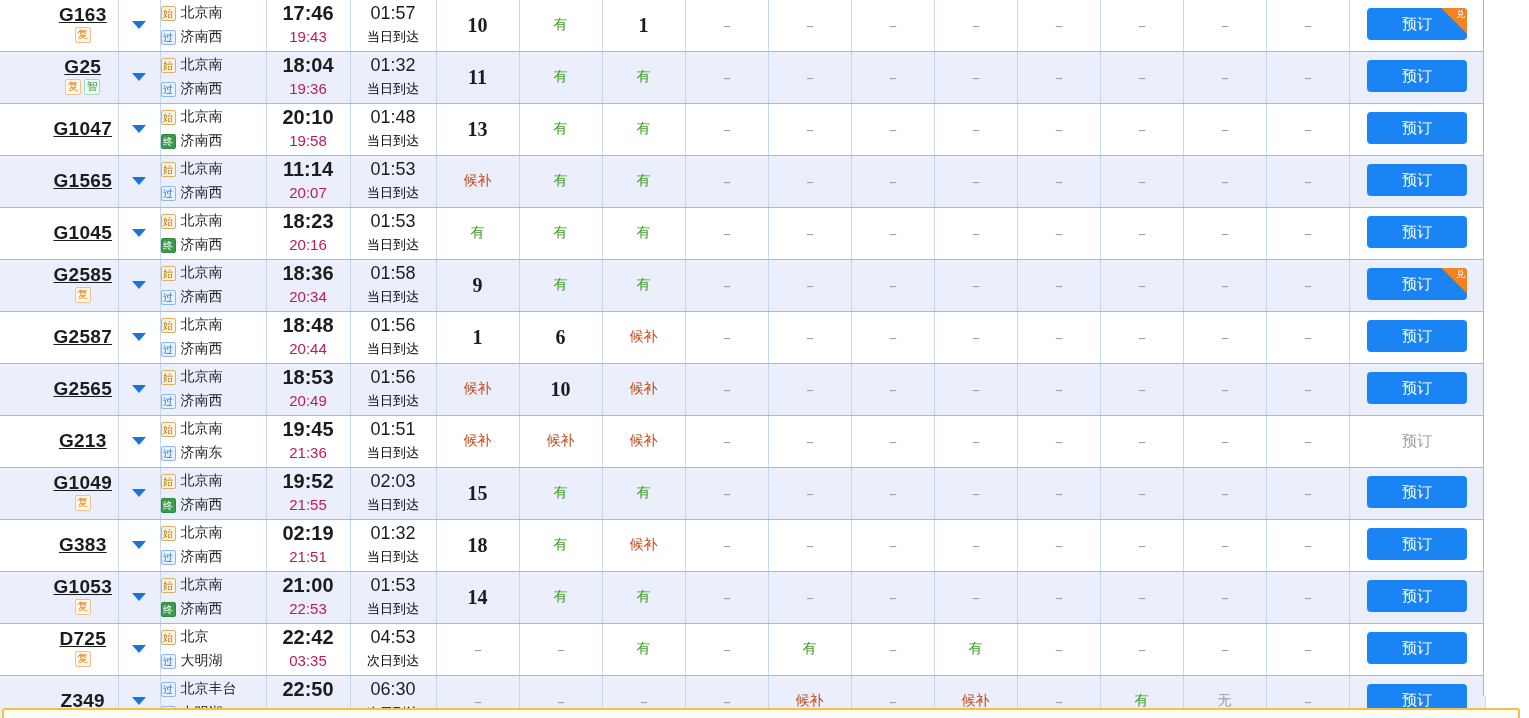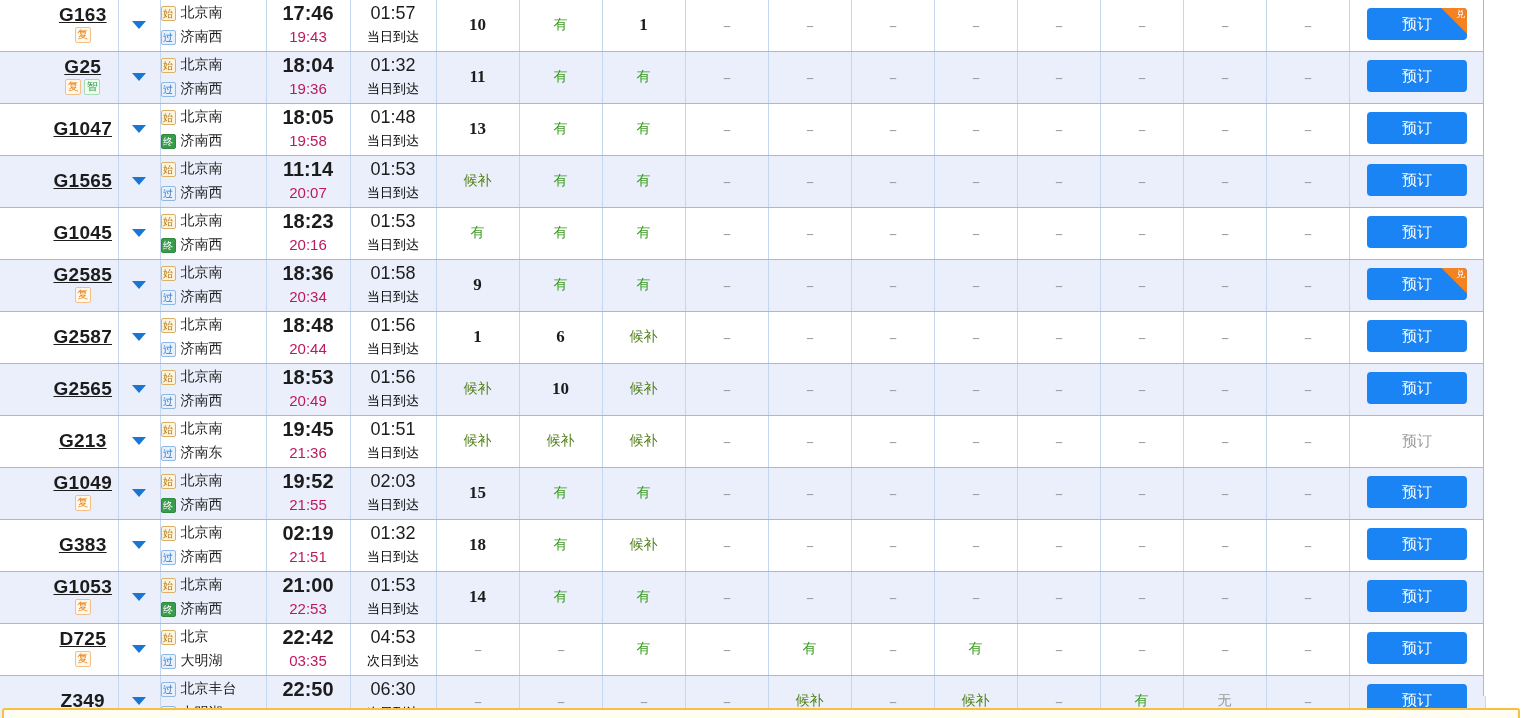--- a/index.html
+++ b/index.html
@@ -98,23 +98,23 @@
   .time-cell { text-align:left; padding-left: 6px; }
   .t-dep { font-size:20px; font-weight:bold; color:#1c1c1c; line-height:24px; }
   .t-arr { font-size:15px; color:#be185d; line-height:24px; }
 
   .dur-cell { text-align:left; padding-left: 6px; }
   .d-len { font-size:18px; font-weight:normal; color:#1c1c1c; line-height:24px; }
   .d-day { font-size:13px; color:#000000; line-height:24px; }
 
   
   .seat { font-size:14px; }
-  .seat.num   { font-weight:bold; color:#1c1c1c; font-family:"Liberation Serif","DejaVu Serif",serif; font-size:17px;}
+  .seat.num   { font-weight:bold; color:#1c1c1c; font-family:"Liberation Serif","DejaVu Serif",serif; font-size:20px;}
   .seat.you   { color:#3a9b1f; }
-  .seat.hb    { color:#4d7c0f; }
+  .seat.hb    { color:#c2410c; }
   .seat.wu    { color:#999; }
   .seat.dash  { color:#9a9a9a; font-size:13px; letter-spacing:-1px; }
 
   
   .btn-book {
     position: relative;
     display:inline-block;
     width: 100px; height: 32px; line-height:32px;
     background:#1a84f5;
     color:#fff; font-size:15px;
@@ -280,21 +280,21 @@
               <div class="sta-line">
                 <span class="sta-ico ico-start">始</span>
                 <span class="sta-name">北京南</span>
               </div>
               <div class="sta-line">
                 <span class="sta-ico ico-end">终</span>
                 <span class="sta-name">济南西</span>
               </div>
             </td>
             <td class="time-cell">
-              <div class="t-dep">18:05</div>
+              <div class="t-dep">20:10</div>
               <div class="t-arr">19:58</div>
             </td>
             <td class="dur-cell">
               <div class="d-len">01:48</div>
               <div class="d-day">当日到达</div>
             </td>
             <td><span class="seat num">13</span></td>
             <td><span class="seat you">有</span></td>
             <td><span class="seat you">有</span></td>
             <td><span class="seat dash">--</span></td>

